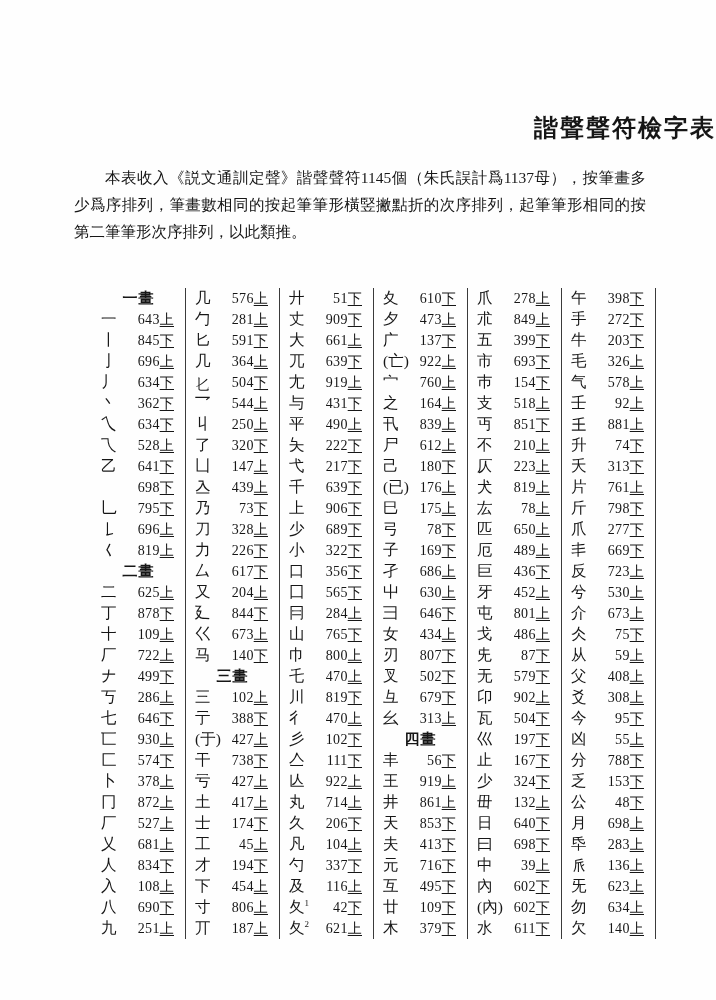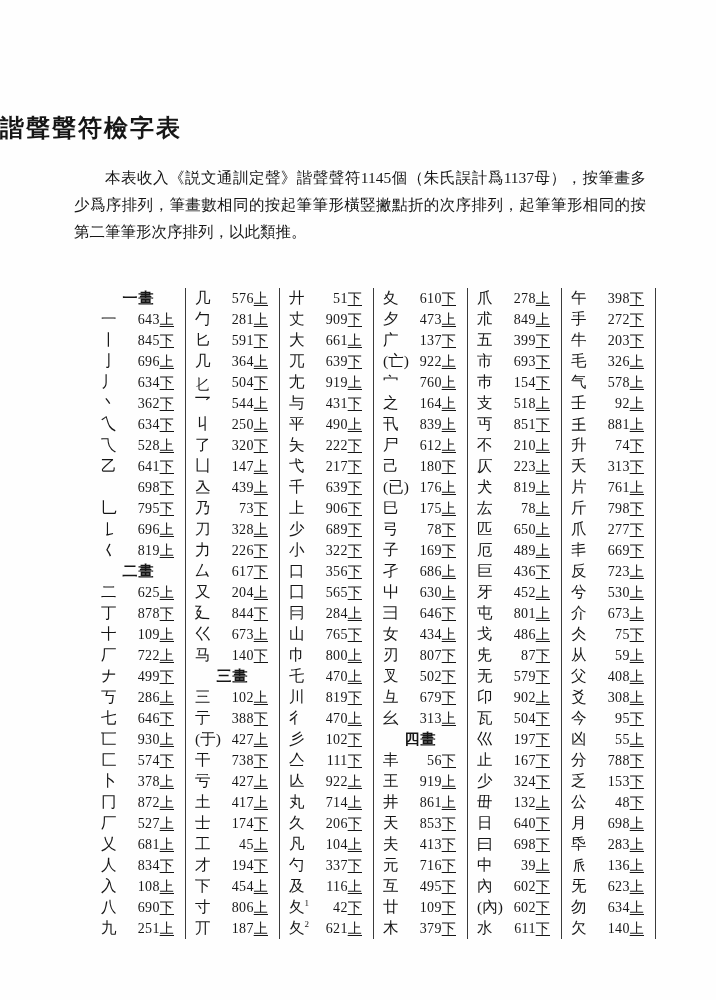--- a/index.html
+++ b/index.html
@@ -4,21 +4,21 @@
 <style>
   html,body{margin:0;padding:0;}
   body{
     width:716px;height:1000px;position:relative;
     background:#fefefe;color:#161616;
     font-family:"Liberation Serif","DejaVu Serif",serif;
     overflow:hidden;
   }
   .page-title{
     position:absolute;top:112px;left:0;width:716px;
-    text-align:left;font-size:24px;font-weight:bold;letter-spacing:2px;
+    text-align:right;font-size:24px;font-weight:bold;letter-spacing:2px;
   }
   .intro{
     position:absolute;top:164px;left:74px;width:572px;
     font-size:15.5px;line-height:27px;text-align:justify;text-indent:2em;
   }
   .index-table{
     position:absolute;top:288px;left:92px;
     display:flex;
   }
   .col{

